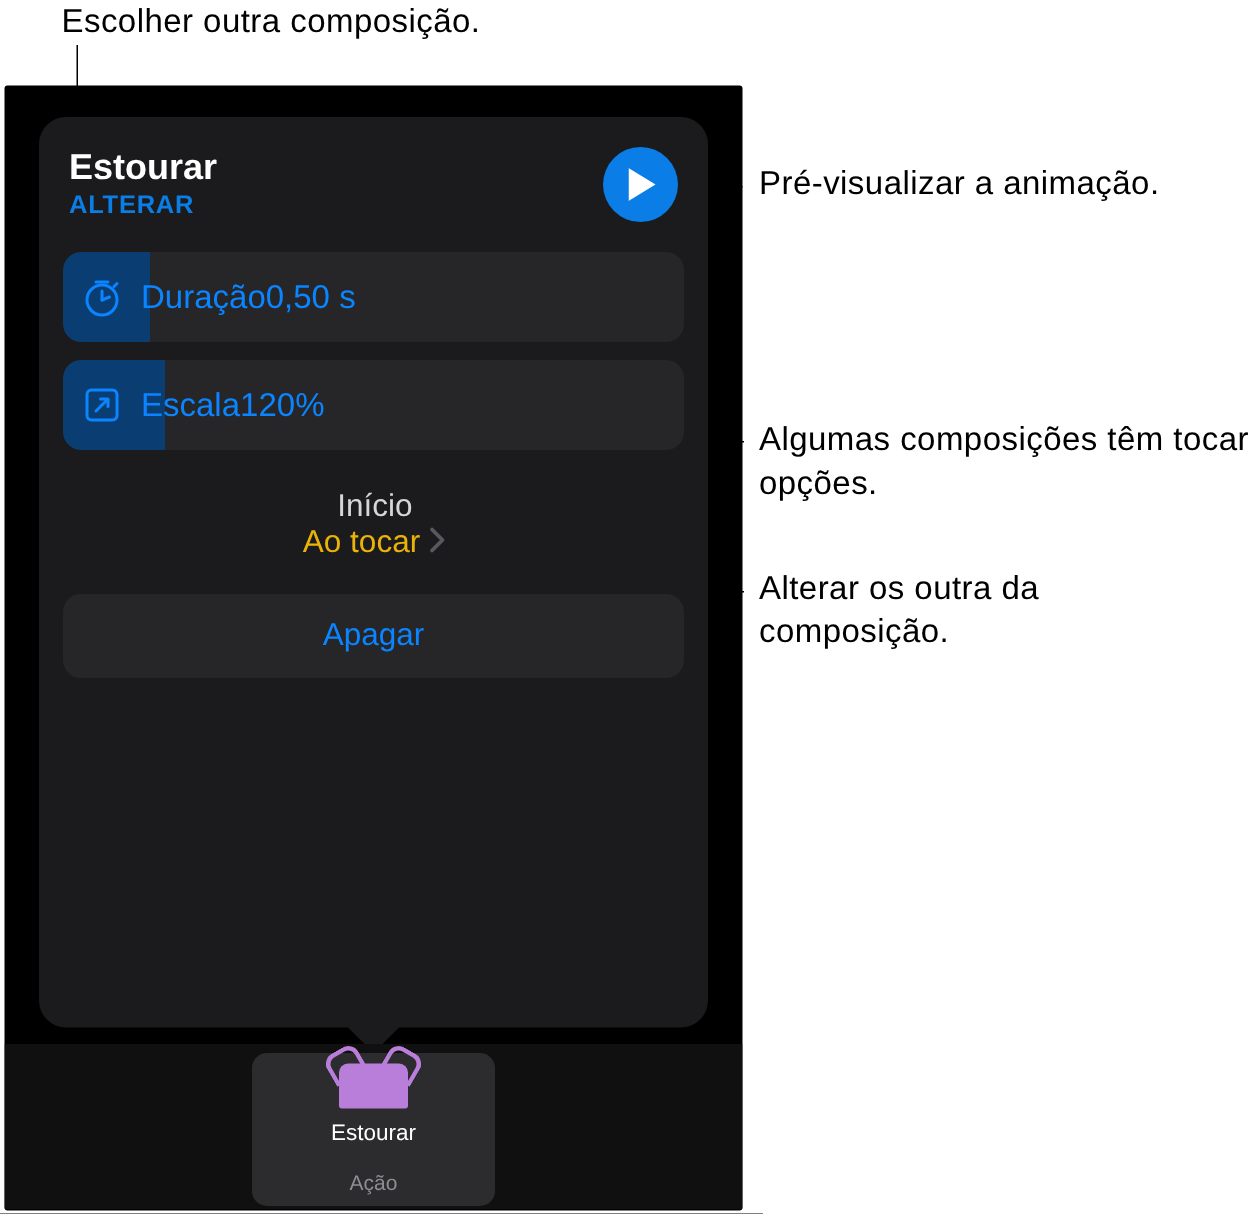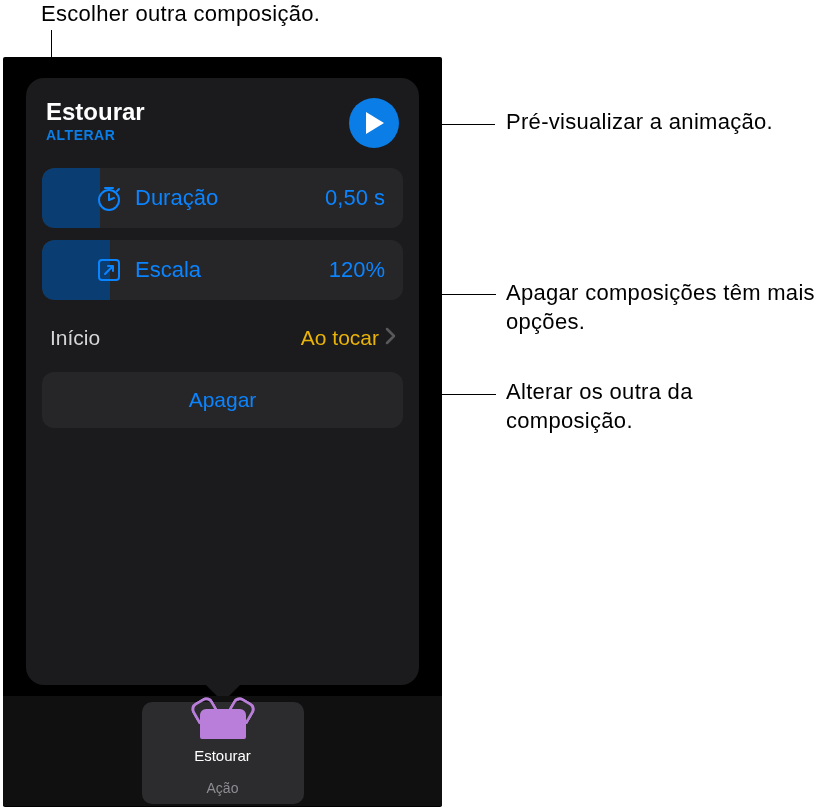--- a/index.html
+++ b/index.html
@@ -19,21 +19,21 @@
       line-height: 1.3;
     }
     .callout-line {
       position: absolute;
       background: #000;
     }
     .phone-frame {
       position: absolute;
       left: 3px;
       top: 57px;
-      width: 439px;
+      width: 492px;
       height: 750px;
       background: #000;
       border-radius: 2px;
       overflow: hidden;
     }
     .popover {
       position: absolute;
       left: 23px;
       top: 21px;
       right: 23px;
@@ -55,21 +55,21 @@
     }
     .header {
       display: flex;
       justify-content: space-between;
       align-items: flex-start;
       padding: 0 4px;
       margin-bottom: 20px;
     }
     .title-block { display: flex; flex-direction: column; }
     .build-title { color: #fff; font-size: 24px; font-weight: 600; }
-    .change-link { color: #0a7de6; font-size: 14px; font-weight: 600; letter-spacing: 0.5px; margin-top: 1px; }
+    .change-link { color: #0a7de6; font-size: 17px; font-weight: 600; letter-spacing: 0.5px; margin-top: 1px; }
     .preview-btn {
       width: 50px; height: 50px;
       background: #0a7de6;
       border-radius: 50%;
       display: flex; align-items: center; justify-content: center;
     }
     .preview-btn svg { margin-left: 4px; }
 
     .slider-row {
       background: #262628;
@@ -85,36 +85,36 @@
       position: absolute;
       left: 0; top: 0; bottom: 0;
       background: #0a3e73;
     }
     .slider-fill.w1 { width: 58px; border-radius: 12px 0 0 12px; }
     .slider-fill.w2 { width: 68px; border-radius: 12px 0 0 12px; }
     .slider-content {
       position: relative;
       display: flex;
       align-items: center;
-      justify-content: space-between;
+      justify-content: flex-start;
       width: 100%;
       padding: 0 18px 0 12px;
-      margin-left: 41px;
     }
     .slider-left { display: flex; align-items: center; gap: 12px; }
     .slider-label { color: #0a84ff; font-size: 22px; font-weight: 400; }
     .slider-value { color: #0a84ff; font-size: 22px; font-weight: 400; }
     .slider-icon { display: flex; align-items: center; justify-content: center; width: 28px; height: 28px; }
 
     .start-row {
       display: flex;
       align-items: center;
       justify-content: space-between;
       padding: 14px 6px 14px 8px;
       margin-top: 10px;
+      flex-direction: column;
     }
     .start-label { color: #d6d6d8; font-size: 21px; }
     .start-right { display: flex; align-items: center; gap: 6px; }
     .start-value { color: #eab308; font-size: 21px; }
     .chev { color: #59595d; }
 
     .delete-btn {
       background: #262628;
       border-radius: 12px;
       height: 56px;
@@ -171,21 +171,21 @@
   </style>
 </head>
 <body>
 
 <div class="callout" style="left:41px; top:0px;">Escolher outra composição.</div>
 <div class="callout-line" style="left:51px; top:30px; width:1px; height:96px;"></div>
 
 <div class="callout" style="left:506px; top:108px; width:300px;">Pré-visualizar a animação.</div>
 <div class="callout-line" style="left:437px; top:124px; width:58px; height:1px;"></div>
 
-<div class="callout" style="left:506px; top:279px; width:330px;">Apagar composições têm mais opções.</div>
+<div class="callout" style="left:506px; top:279px; width:330px;">Algumas composições têm tocar opções.</div>
 <div class="callout-line" style="left:411px; top:294px; width:85px; height:1px;"></div>
 
 <div class="callout" style="left:506px; top:378px; width:300px;">Alterar os outra da composição.</div>
 <div class="callout-line" style="left:418px; top:394px; width:78px; height:1px;"></div>
 
 <div class="phone-frame">
 
   <div class="popover">
     <div class="header">
       <div class="title-block">

